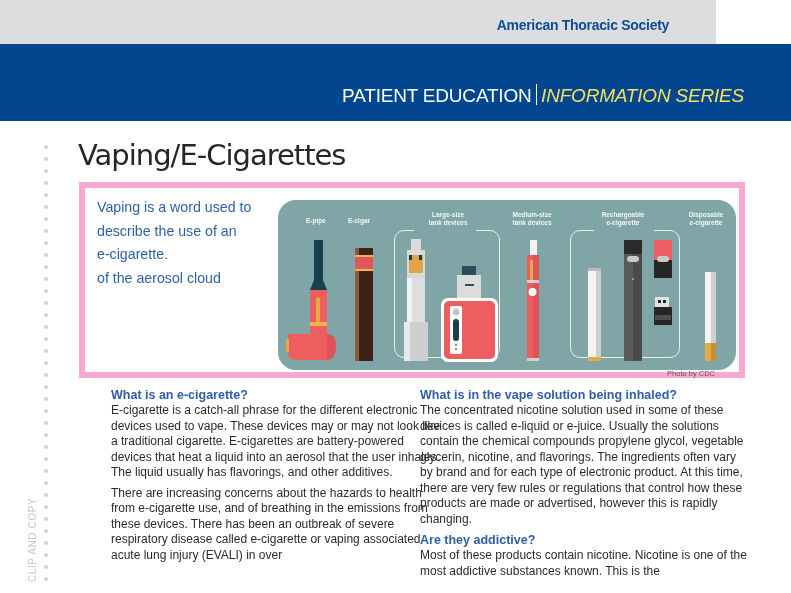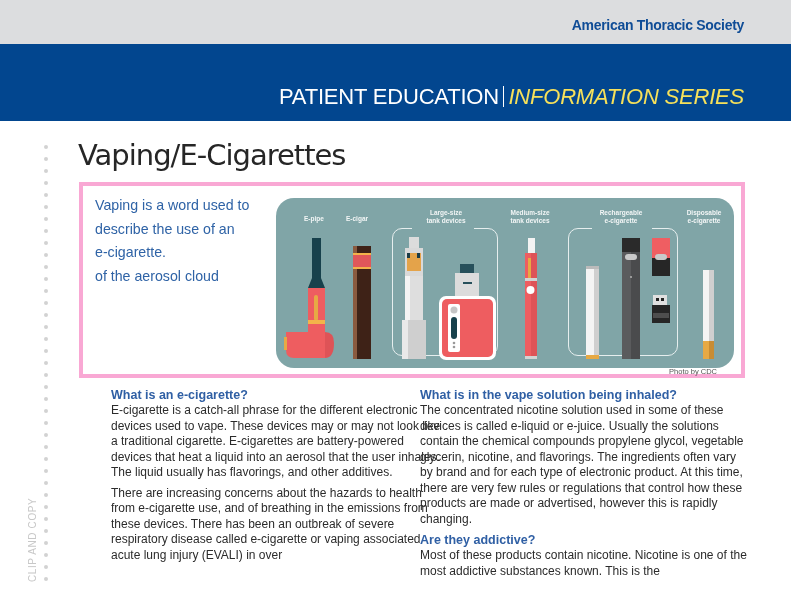--- a/index.html
+++ b/index.html
@@ -1,34 +1,34 @@
 <!DOCTYPE html>
 <html><head>
 <meta charset="utf-8">
 <style>
   * { box-sizing: border-box; margin: 0; padding: 0; }
   html, body { width: 791px; height: 593px; overflow: hidden; background: #ffffff; }
   body { font-family: "Liberation Sans", "DejaVu Sans", sans-serif; position: relative; }
 
-  .topbar { position: absolute; left: 0; top: 0; width: 791px; height: 44px; background: #dcdddf; }
+  .topbar { position: absolute; left: 0; top: 0; width: 716px; height: 44px; background: #dcdddf; }
   .org-name { position: absolute; right: 47px; top: 17px; font-size: 14px; font-weight: bold; color: #0f4c96; letter-spacing: -0.3px; }
 
   .bluebar { position: absolute; left: 0; top: 44px; width: 791px; height: 77px; background: #02468f; }
-  .series { position: absolute; right: 47px; top: 44px; font-size: 22px; color: #ffffff; letter-spacing: -0.2px; white-space: nowrap; }
+  .series { position: absolute; right: 47px; top: 44px; font-size: 19px; color: #ffffff; letter-spacing: -0.2px; white-space: nowrap; }
   .series .sep { display: inline-block; width: 1.5px; height: 21px; background: #ffffff; margin: 0 4px; vertical-align: -3px; }
   .series .info { color: #f7e15a; font-style: italic; }
 
   .dots { position: absolute; left: 44px; top: 145px; width: 5px; }
   .dot { width: 4px; height: 4px; border-radius: 50%; background: #d2d2d2; margin-bottom: 8px; }
 
   .clip { position: absolute; left: 27px; top: 582px; transform-origin: 0 0; transform: rotate(-90deg); font-size: 10px; color: #c8c8c8; letter-spacing: 0.6px; white-space: nowrap; }
 
   .title { position: absolute; left: 78px; top: 138px; font-family: "DejaVu Sans", sans-serif; font-size: 29px; color: #262626; letter-spacing: -1px; font-weight: normal; }
 
-  .intro-box { position: absolute; left: 79px; top: 182px; width: 666px; height: 196px; border: 4px solid #f9a8d4; }
+  .intro-box { position: absolute; left: 79px; top: 182px; width: 666px; height: 196px; border: 6px solid #f9a8d4; }
   .intro-text { position: absolute; left: 12px; top: 8px; width: 185px; font-size: 14.2px; line-height: 23.5px; color: #2f63a6; }
 
   .figure { position: absolute; left: 193px; top: 12px; width: 458px; height: 170px; background: #80a5a7; border-radius: 18px; overflow: hidden; }
   .credit { position: absolute; right: 24px; top: 181px; font-size: 7.5px; color: #555; }
 
   .lbl { position: absolute; color: #f2f6f6; font-size: 6.5px; font-weight: bold; text-align: center; line-height: 8px; }
   .bracket { position: absolute; border: 1.5px solid #e6eeee; border-radius: 10px; }
   .gap { position: absolute; height: 4px; background: #80a5a7; }
 
   .col { position: absolute; top: 387px; width: 330px; font-size: 12px; line-height: 15.5px; color: #2b2b2b; }

